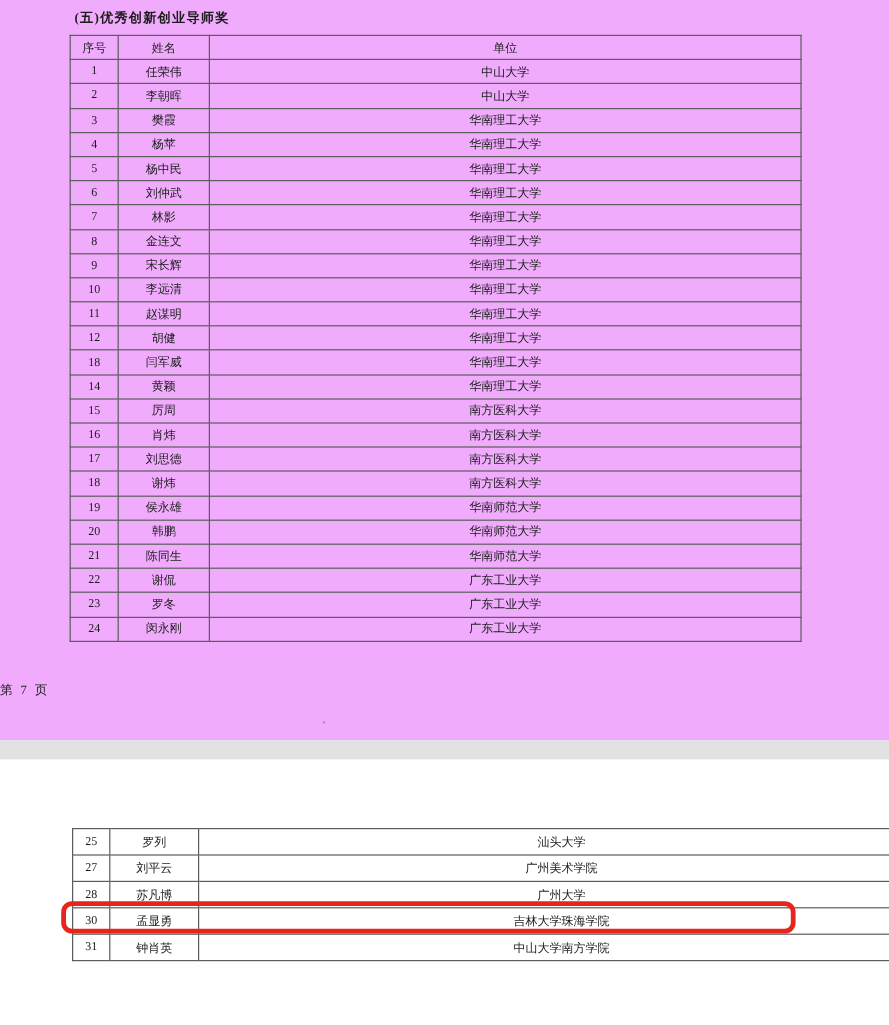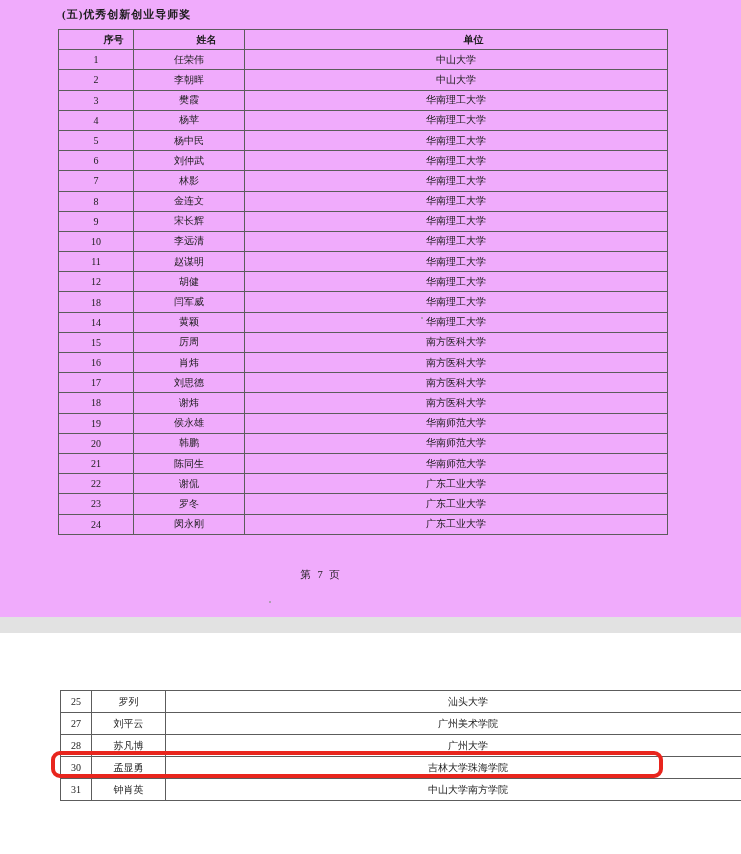--- a/index.html
+++ b/index.html
@@ -26,31 +26,31 @@
     font-size: 10px;
   }
   #table1 { left: 58px; top: 29px; width: 610px; }
   #table2 { left: 60px; top: 57px; width: 711px; }
   .award-table th, .award-table td {
     border: 1px solid #5c5c5c;
     text-align: center; vertical-align: middle;
     padding: 0; overflow: hidden; white-space: nowrap;
     font-weight: normal;
   }
-  .award-table th { font-weight: bold; padding-left: 35px; }
+  .award-table th { font-weight: normal; }
   #table1 tr { height: 20.2px; }
   #table2 tr { height: 22.1px; }
   #table1 .c0, #table1 th.c0 { width: 39px; }
   #table1 .c1, #table1 th.c1 { width: 75px; }
   #table2 .c0 { width: 30px; }
   #table2 .c1 { width: 73px; }
   .award-table { border: 1.5px solid #3f3f3f; }
   #page-footer {
     position: absolute; left: 0; top: 568px; width: 642px;
-    text-align: center; font-size: 10.5px; letter-spacing: 2px;
+    text-align: left; font-size: 10.5px; letter-spacing: 2px;
   }
   #highlight-box {
     position: absolute; left: 51px; top: 118px;
     width: 604px; height: 19px;
     border: 4px solid #e8251d; border-radius: 9px;
     pointer-events: none;
   }
   .speck { position: absolute; background: #9a9a9a; border-radius: 50%; }
   #speck-1 { left: 421px; top: 317px; width: 2px; height: 2px; }
   #speck-2 { left: 269px; top: 601px; width: 2px; height: 2px; }

